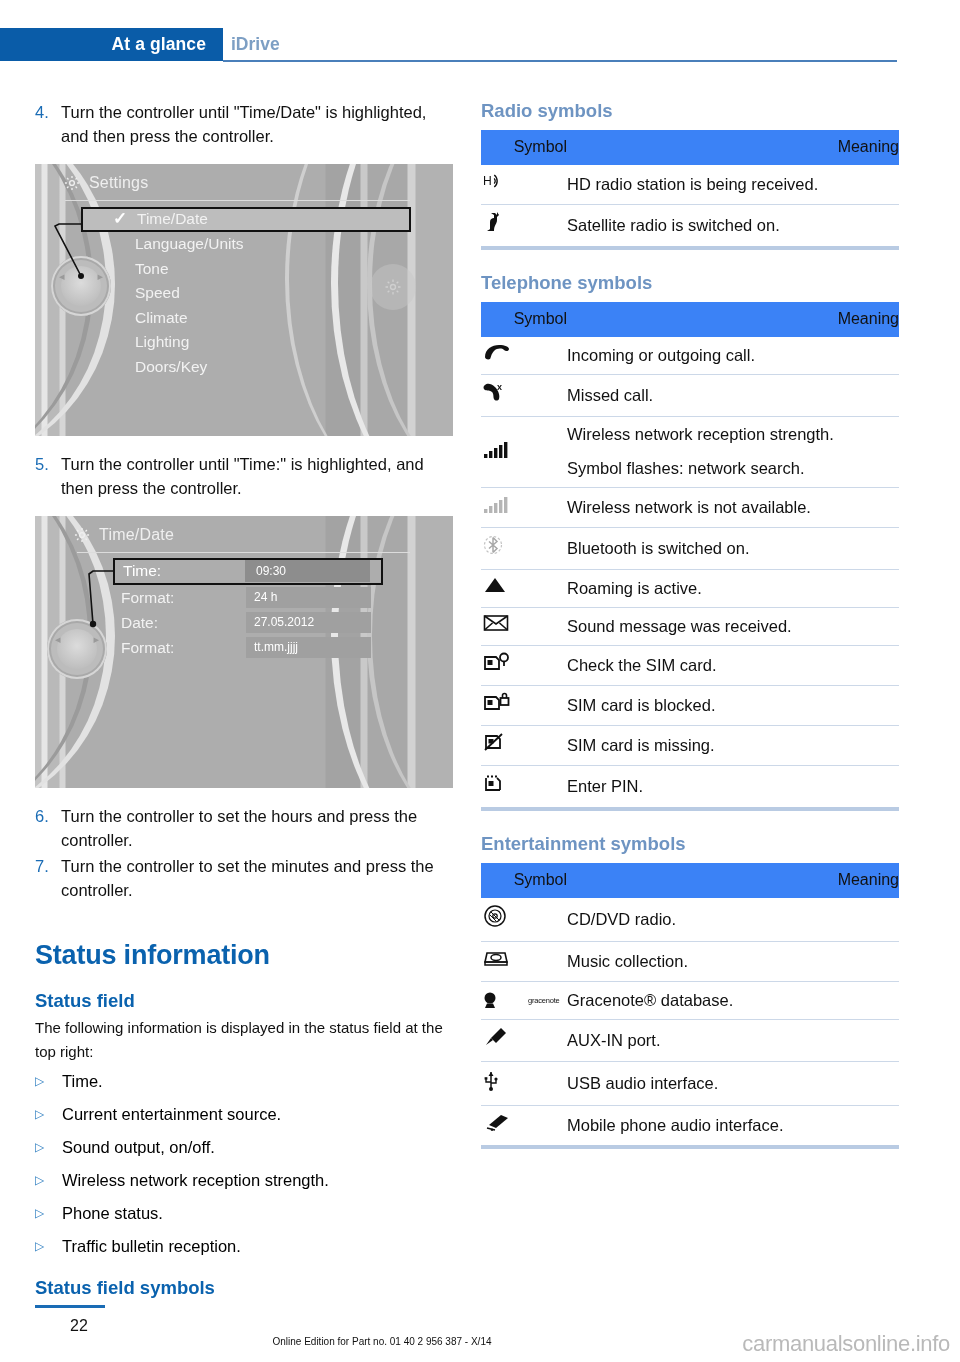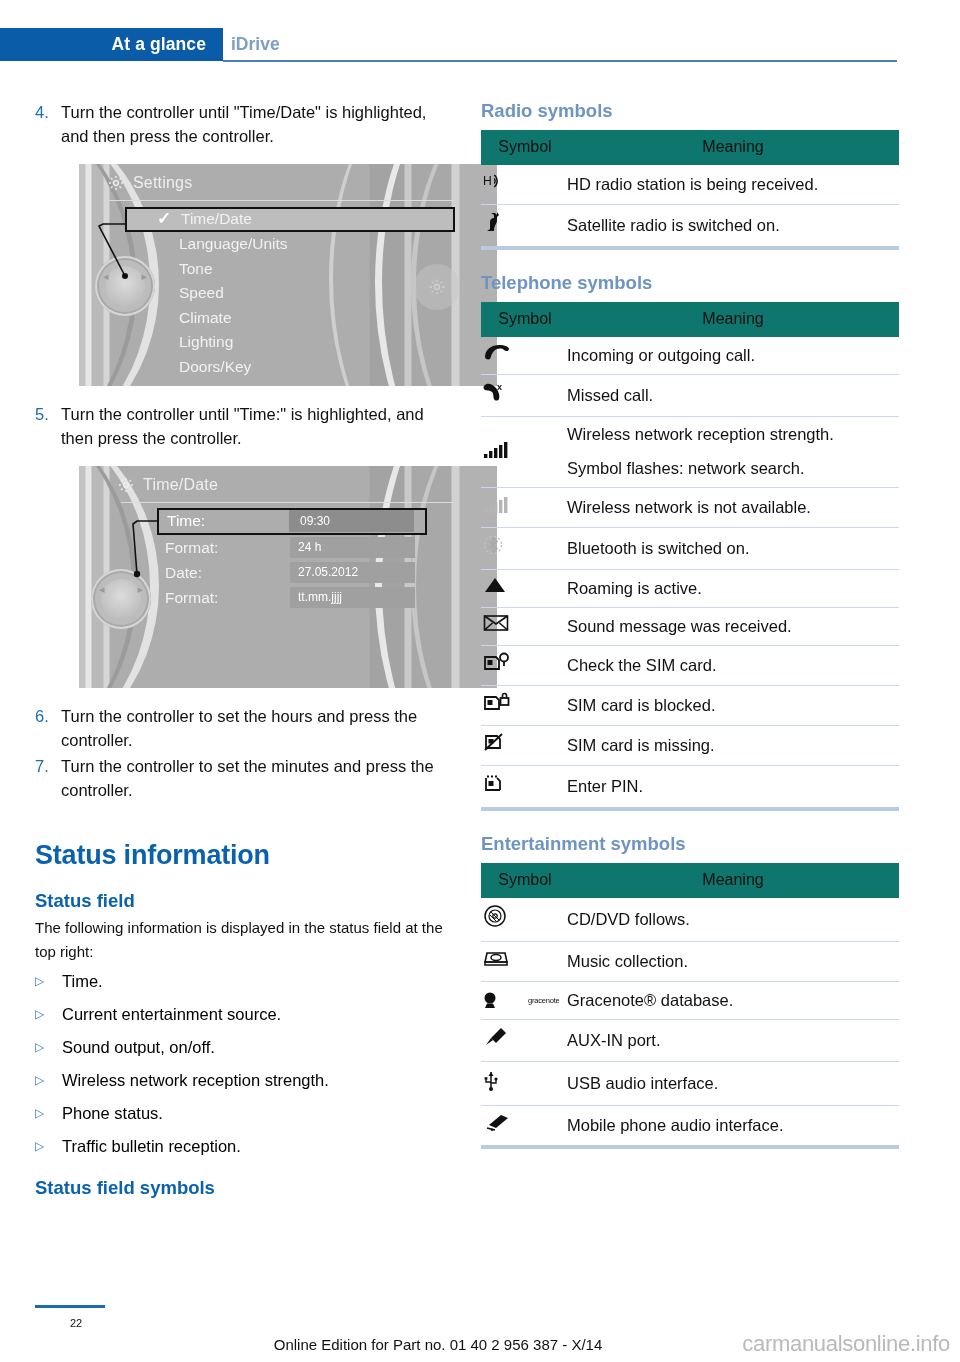--- a/index.html
+++ b/index.html
@@ -43,34 +43,33 @@
     color: #1a6cb5; font-size: 16.5px; font-weight: normal;
     width: 26px; flex: none; line-height: 24px;
   }
   .step-txt { font-size: 16.5px; line-height: 24px; color: #111; }
 
   .gap-a { height: 14px; }
   .gap-b { height: 16px; }
 
   
   .idrive {
-    position: relative; width: 418px; height: 222px;
+    position: relative; width: 418px; height: 272px;
     overflow: hidden;
     background: linear-gradient(90deg,
        #c3c3c3 0px, #c3c3c3 6px,
        #e6e6e6 7px, #e6e6e6 12px,
        #b9b9b9 13px, #b9b9b9 24px,
        #d6d6d6 25px, #d6d6d6 30px,
        #adadad 31px, #adadad 290px,
        #a3a3a3 291px, #a3a3a3 325px,
        #c9c9c9 326px, #c9c9c9 332px,
        #a8a8a8 333px, #a8a8a8 372px,
        #d2d2d2 373px, #d2d2d2 380px,
        #b2b2b2 381px, #b2b2b2 418px);
-    margin-left: 44px;
   }
   
   .arc {
     position: absolute; border-radius: 50%;
     border-style: solid; border-color: transparent;
     pointer-events: none;
   }
   .arc1 { left: -250px; top: -60px; width: 330px; height: 360px;
           border-width: 0 9px 0 0; border-right-color: #e2e2e2; }
   .arc2 { left: -272px; top: -70px; width: 330px; height: 380px;
@@ -166,39 +165,39 @@
   ul.bullets { list-style: none; margin-top: 5px; }
   ul.bullets li {
     display: flex; align-items: flex-start;
     font-size: 16.5px; line-height: 24px; margin-bottom: 9px;
   }
   .bl-mark { color: #2f7fc1; width: 27px; flex: none; font-size: 12px; line-height: 24px; }
 
   
   table.symtab { width: 418px; border-collapse: collapse; }
   table.symtab th {
-    background: #0f766e; font-size: 16px; font-weight: normal;
-    text-align: center; padding: 8px 0 9px 0; color: #111;
+    background: #3b82f6; font-size: 16px; font-weight: normal;
+    text-align: right; padding: 8px 0 9px 0; color: #111;
   }
   table.symtab th.c1 { width: 86px; padding-left: 2px; }
   table.symtab td {
     border-bottom: 1px solid #ccd8e8; padding: 6px 0 7px 0;
     font-size: 16.5px; line-height: 23px; vertical-align: middle; color: #111;
   }
   table.symtab td.c1 { width: 86px; padding-left: 2px; }
   table.symtab tr:last-child td { border-bottom: none; }
   .tab-endbar { width: 418px; height: 4px; background: #b9cbe3; }
   .sym { display: inline-block; }
 
   
   .foot-rule { position: absolute; left: 35px; top: 1305px; width: 70px; height: 3px; background: #1a6cb5; }
-  .foot-page { position: absolute; left: 70px; top: 1317px; font-size: 11px; color: #111; }
+  .foot-page { position: absolute; left: 70px; top: 1317px; font-size: 16px; color: #111; }
   .foot-edition {
-    position: absolute; left: 0; top: 1336px; width: 876px; text-align: center;
-    font-size: 15px; color: #111;
+    position: absolute; left: 0; top: 1336px; width: 764px; text-align: center;
+    font-size: 10px; color: #111;
   }
   .watermark {
     position: absolute; right: 10px; top: 1331px;
     font-size: 22px; color: #b9b9b9; letter-spacing: -.3px;
   }
 </style>
 </head>
 <body>
 
 <div class="page">
@@ -592,21 +591,21 @@
           <td class="c1">
             <span class="sym">
               <svg width="24" height="24" viewBox="0 0 24 24">
                 <circle cx="12" cy="12" r="10" fill="none" stroke="#111" stroke-width="1.5"></circle>
                 <circle cx="12" cy="12" r="6" fill="none" stroke="#111" stroke-width="1.2"></circle>
                 <circle cx="12" cy="12" r="2.2" fill="none" stroke="#111" stroke-width="1.2"></circle>
                 <path d="M8,8 L16,16 M7,11 L13,17" fill="none" stroke="#111" stroke-width="1"></path>
               </svg>
             </span>
           </td>
-          <td>CD/DVD follows.</td>
+          <td>CD/DVD radio.</td>
         </tr>
         <tr>
           <td class="c1">
             <span class="sym">
               <svg width="26" height="20" viewBox="0 0 26 20">
                 <path d="M4,5 L22,5 L24,14 L2,14 Z" fill="none" stroke="#111" stroke-width="1.6"></path>
                 <ellipse cx="13" cy="9.5" rx="5" ry="3" fill="none" stroke="#111" stroke-width="1.5"></ellipse>
                 <rect x="2" y="14" width="22" height="3" fill="none" stroke="#111" stroke-width="1.5"></rect>
               </svg>
             </span>

